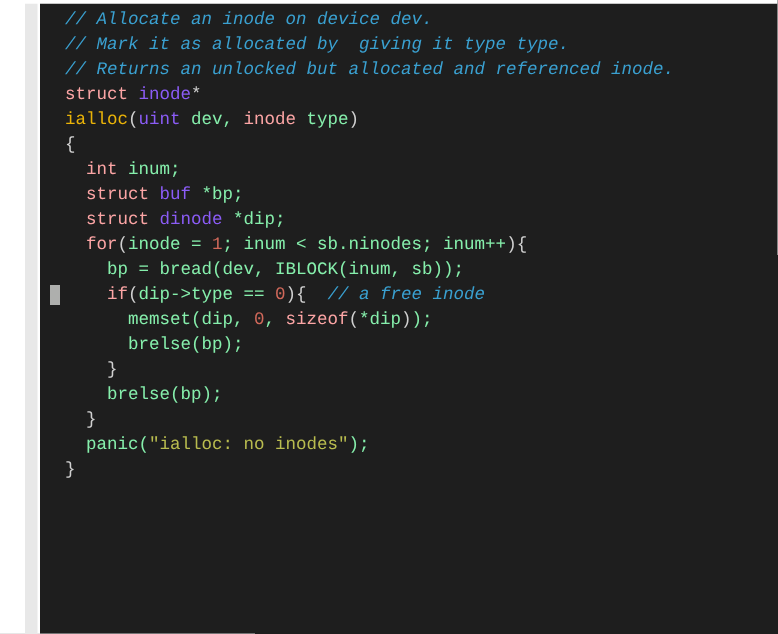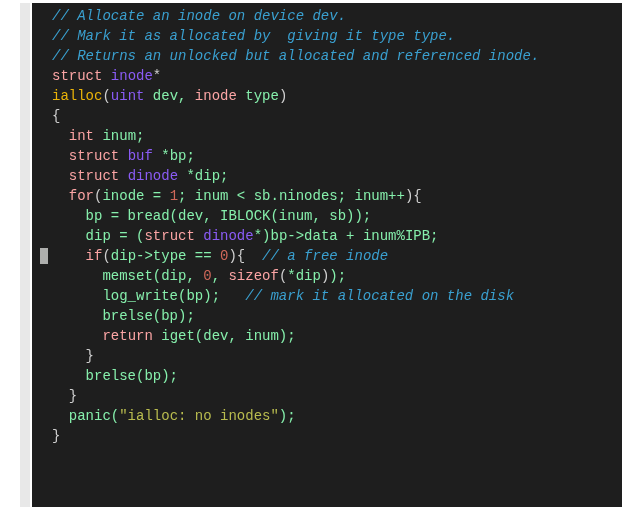--- a/index.html
+++ b/index.html
@@ -67,25 +67,22 @@
       <div class="line"><span class="cm">// Returns an unlocked but allocated and referenced inode.</span></div>
       <div class="line"><span class="kw">struct</span><span class="id"> </span><span class="ty">inode</span><span class="op">*</span></div>
       <div class="line"><span class="fn">ialloc</span><span class="pn">(</span><span class="ty">uint</span><span class="id"> dev, </span><span class="kw">inode</span><span class="id"> type</span><span class="pn">)</span></div>
       <div class="line"><span class="pn">{</span></div>
       <div class="line"><span class="id">  </span><span class="kw">int</span><span class="id"> inum;</span></div>
       <div class="line"><span class="id">  </span><span class="kw">struct</span><span class="id"> </span><span class="ty">buf</span><span class="id"> *bp;</span></div>
       <div class="line"><span class="id">  </span><span class="kw">struct</span><span class="id"> </span><span class="ty">dinode</span><span class="id"> *dip;</span></div>
       <div class="line"><span class="id"></span></div>
       <div class="line"><span class="id">  </span><span class="kw">for</span><span class="pn">(</span><span class="id">inode = </span><span class="num">1</span><span class="id">; inum &lt; sb.ninodes; inum++</span><span class="pn">){</span></div>
       <div class="line"><span class="id">    bp = bread(dev, IBLOCK(inum, sb));</span></div>
-      <div class="line"><span class="id">    dip = (</span><span class="kw">struct</span><span class="id"> </span><span class="ty">dinode</span><span class="id">*)bp-&gt;data + inum%IPB;</span></div>
       <div class="line cursor-line"><span class="id">    </span><span class="kw">if</span><span class="pn">(</span><span class="id">dip-&gt;type == </span><span class="num">0</span><span class="pn">){</span><span class="id">  </span><span class="cm">// a free inode</span></div>
       <div class="line"><span class="id">      memset(dip, </span><span class="num">0</span><span class="id">, </span><span class="kw">sizeof</span><span class="pn">(</span><span class="id">*dip</span><span class="pn">)</span><span class="id">);</span></div>
-      <div class="line"><span class="id">      log_write(bp);   </span><span class="cm">// mark it allocated on the disk</span></div>
       <div class="line"><span class="id">      brelse(bp);</span></div>
-      <div class="line"><span class="id">      </span><span class="kw">return</span><span class="id"> iget(dev, inum);</span></div>
       <div class="line"><span class="id">    </span><span class="pn">}</span></div>
       <div class="line"><span class="id">    brelse(bp);</span></div>
       <div class="line"><span class="id">  </span><span class="pn">}</span></div>
       <div class="line"><span class="id">  panic(</span><span class="str">"ialloc: no inodes"</span><span class="id">);</span></div>
       <div class="line"><span class="pn">}</span></div>
     </div>
 </div>
 
 </body></html>

